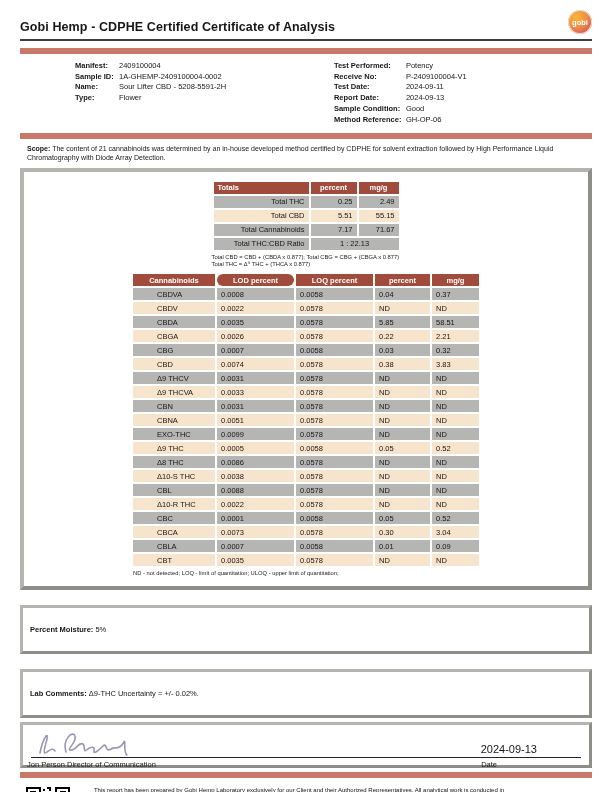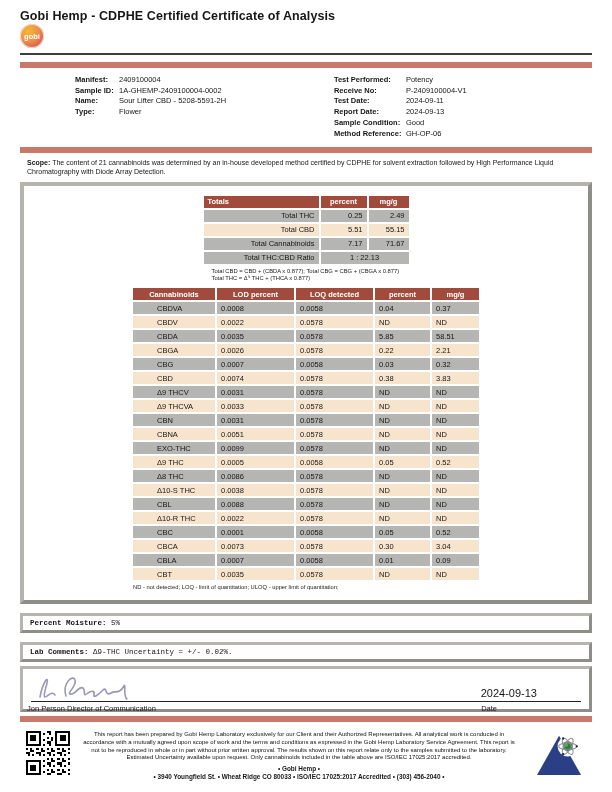--- a/index.html
+++ b/index.html
@@ -1,21 +1,21 @@
 <!DOCTYPE html>
 <html><head>
 <meta charset="utf-8">
 <style>
   * { margin:0; padding:0; box-sizing:border-box; }
   body { background:#e8e8e8; font-family:"Liberation Sans", sans-serif; }
   .page { width:612px; height:792px; background:#fff; margin:0 auto; padding:0 20px;
           position:relative; color:#161616; overflow:hidden; }
 
   
-  .hdr { display:flex; justify-content:space-between; align-items:flex-start; padding-top:9px;flex-direction:column; }
+  .hdr { display:flex; justify-content:space-between; align-items:flex-end; padding-top:9px; }
   .title { font-size:12.5px; font-weight:bold; letter-spacing:.1px; }
   .logo { width:24px; height:24px; border-radius:50%; margin-top:1px;
           background:radial-gradient(circle at 35% 30%, #f7b733 0%, #ef8e4a 45%, #d9534f 80%, #c0392b 100%);
           display:flex; align-items:center; justify-content:center;
           color:#fff; font-weight:bold; font-size:7.5px; box-shadow:0 0 0 1px #e9e0d2 inset; }
   .rule { height:2px; background:#3f3f3f; margin-top:5px; }
   .bar  { height:6px; background:#c9796a; }
   .bar.top { margin-top:7px; }
 
   
@@ -35,42 +35,42 @@
               background:#fff; padding:8px 0 10px 0; min-height:380px; }
 
   table { border-collapse:separate; border-spacing:2px; font-size:7.5px; }
   th { background:#a14b3c; color:#fff; font-weight:bold; padding:1.5px 4px; }
   td { padding:1.5px 4px; }
   tbody tr:nth-child(odd)  td { background:#b5b5b3; }
   tbody tr:nth-child(even) td { background:#f7e4cd; }
   tfoot td { background:#b5b5b3; }
 
   .totals { margin:0 auto; }
-  .totals th:nth-child(1) { width:115px; text-align:left; }
+  .totals th:nth-child(1) { width:95px; text-align:left; }
   .totals th:nth-child(2) { width:46px; text-align:center; }
   .totals th:nth-child(3) { width:40px; text-align:center; }
   .totals td { text-align:right; }
   .totals tfoot td:nth-child(2) { text-align:center; }
 
   .tot-notes { width:189px; margin:2px auto 4px; font-size:5.8px; line-height:7.4px;
                white-space:nowrap; color:#222; }
 
   .cann { margin-left:107px; }
   .cann th:nth-child(1) { width:82px; }
-  .cann th:nth-child(2) { width:77px; }
+  .cann th:nth-child(2) { width:77px;border-radius:6px; }
   .cann th:nth-child(3) { width:77px; }
   .cann th:nth-child(4) { width:55px; }
   .cann th:nth-child(5) { width:47px; }
   .cann td { text-align:left; }
   .cann td:first-child { padding-left:24px; }
   .nd-note { margin-left:109px; margin-top:2px; font-size:5.8px; color:#222; }
 
   
   .small-box { border:3px solid; border-color:#b6b4af #8f8d88 #8f8d88 #b6b4af;
-               margin-top:9px; padding:3px 7px; font-size:7.5px;font-family:Liberation Mono, monospace; }
+               margin-top:15px; padding:17px 7px; font-size:7.5px; }
   .small-box .k { font-weight:bold; }
 
   
   .sig-box { border:3px solid; border-color:#b6b4af #8f8d88 #8f8d88 #b6b4af;
              margin-top:4px; height:46px; position:relative; }
   .sig-svg { position:absolute; left:10px; top:2px; }
   .sig-line { position:absolute; left:8px; right:8px; top:32px; border-top:1.2px solid #222; }
   .sig-name { position:absolute; left:4px; top:35px; font-size:7.5px; }
   .sig-date { position:absolute; right:52px; top:18px; font-size:11px; }
   .date-label { position:absolute; right:92px; top:35px; font-size:7.5px; }
@@ -161,21 +161,21 @@
     <div class="tot-notes">
       <div>Total CBD = CBD + (CBDA x 0.877); Total CBG = CBG + (CBGA x 0.877)</div>
       <div>Total THC = Δ⁹ THC + (THCA x 0.877)</div>
     </div>
 
     <table class="cann">
       <thead>
         <tr>
           <th>Cannabinoids</th>
           <th>LOD percent</th>
-          <th>LOQ detected</th>
+          <th>LOQ percent</th>
           <th>percent</th>
           <th>mg/g</th>
         </tr>
       </thead>
       <tbody>
           <tr>
             <td>CBDVA</td>
             <td>0.0008</td>
             <td>0.0058</td>
             <td>0.04</td>

